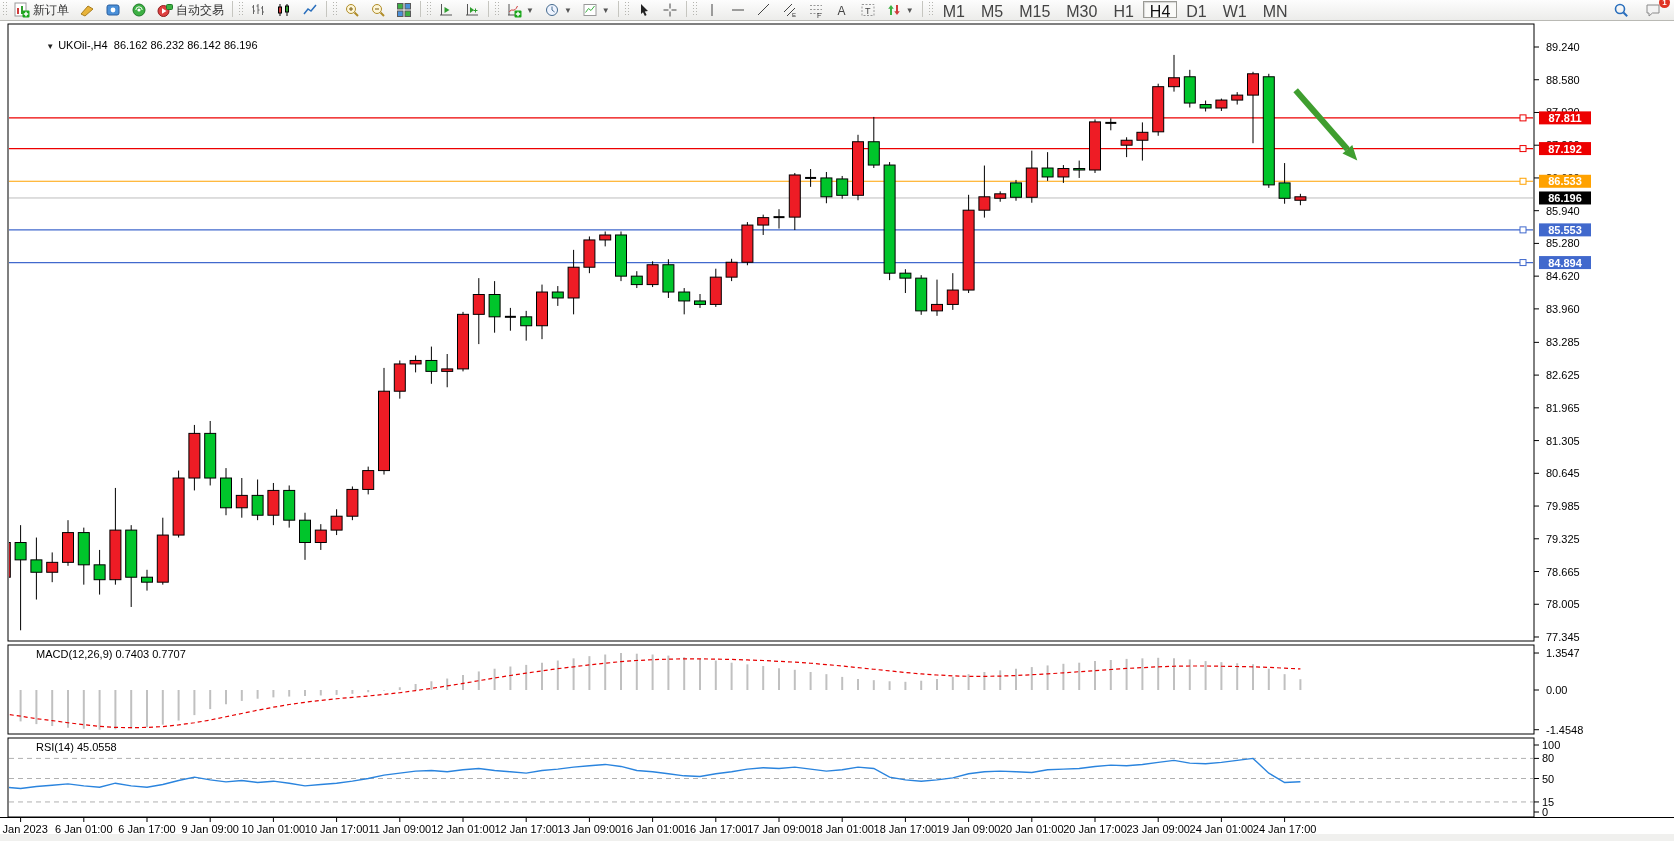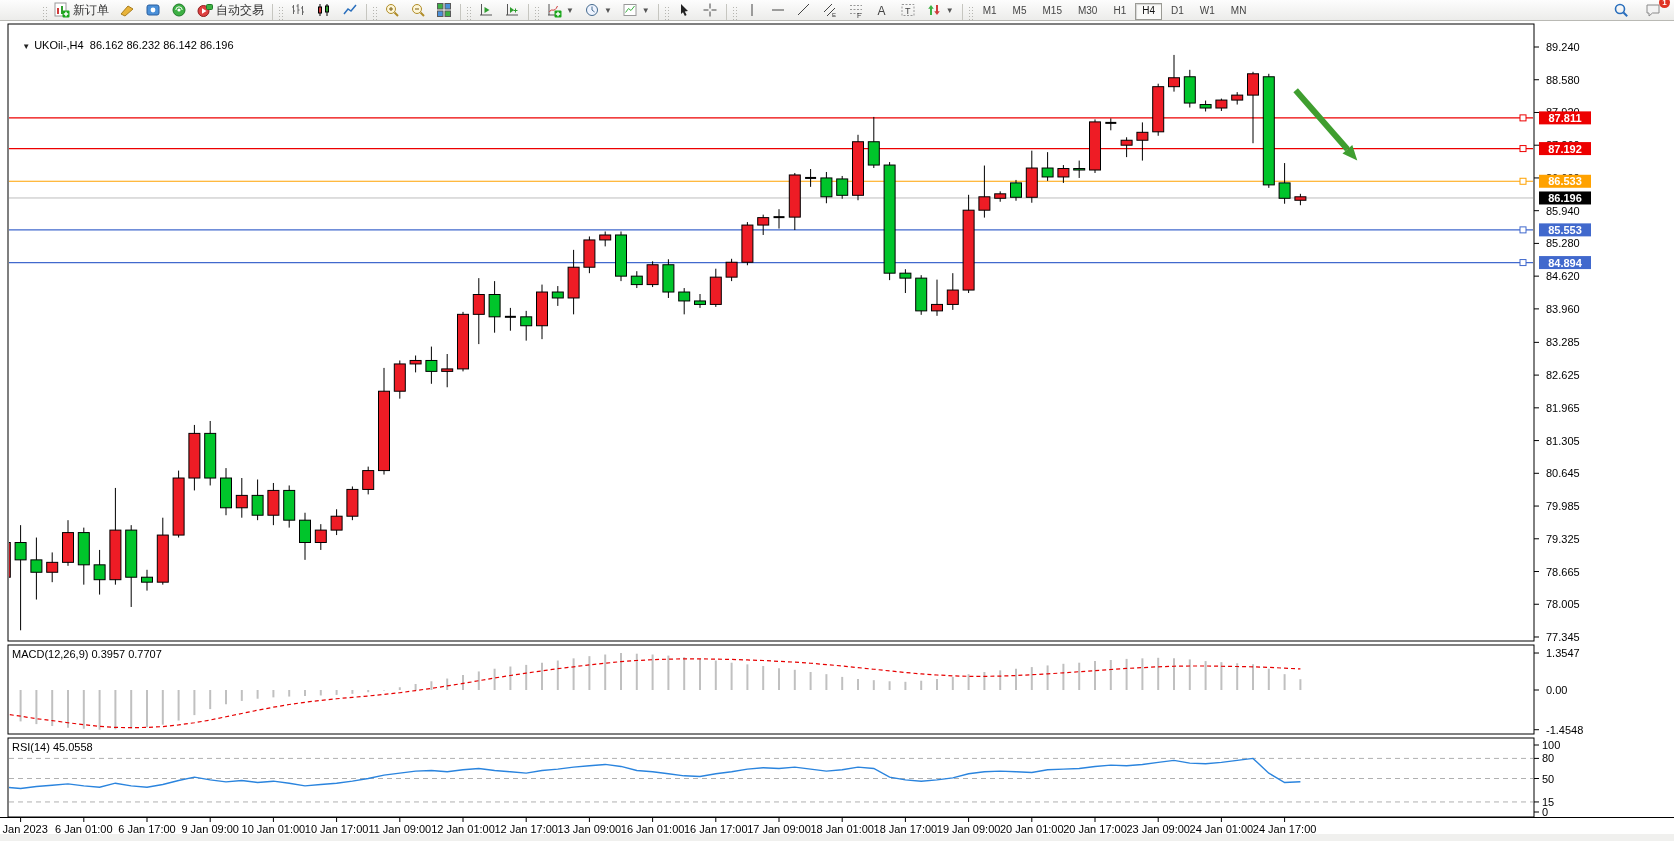--- a/index.html
+++ b/index.html
@@ -10,42 +10,42 @@
     background:linear-gradient(#fdfdfd,#ececea); border-bottom:1px solid #b9b9b4;
     display:flex; align-items:center; font-size:12px; color:#333; }
   .tb-grip { width:5px; height:14px; margin:0 2px;
     background-image:radial-gradient(#b5b5b0 35%, transparent 36%);
     background-size:3px 3px; }
   .tb-sep { width:1px; height:16px; background:#c6c6c0; margin:0 3px; }
   .tb-btn { display:flex; align-items:center; gap:3px; padding:1px 4px; height:19px;
     border:1px solid transparent; border-radius:2px; cursor:default; white-space:nowrap; }
   .tb-btn svg { width:16px; height:16px; display:block; }
   .caret { font-size:8px; color:#555; margin-left:1px; }
-  .tf-btn { padding:1px 6px; height:17px; font-size:10px; color:#444;
+  .tf-btn { padding:1px 6px; height:17px; font-size:16px; color:#444;
     border:1px solid transparent; margin:0 1px; }
   .tf-btn.active { background:#fafaf8; border:1px solid #9a9a94;
     box-shadow:inset 1px 1px 1px rgba(0,0,0,.15); color:#111; }
   #tb-right { margin-left:auto; display:flex; align-items:center; padding-right:8px; gap:6px; }
   .badge { position:absolute; right:-5px; top:-5px; width:11px; height:11px;
     background:#e03323; border-radius:50%; color:#fff; font-size:8px; font-weight:bold;
     display:flex; align-items:center; justify-content:center; }
   .chat-wrap { position:relative; }
   
   #chartwin { position:absolute; left:0; top:21px; width:1674px; height:813px; background:#fff; }
   #chart-svg-holder { position:absolute; left:0; top:0; width:1674px; height:638px; }
-  .overlay-label { position:absolute; font-size:11px; color:#000; pointer-events:none; white-space:pre; }
+  .overlay-label { position:absolute; font-size:11px; color:#000; pointer-events:none; white-space:pre;padding-left:24px; }
   #main-title { left:10px; top:6px; }
   #main-title .tri { font-size:8px; color:#222; margin-right:4px; }
   #bottom-strip { position:absolute; left:0; top:834px; width:1674px; height:7px; background:#f0f0ee; }
 </style>
 </head>
 <body>
 
 <div id="toolbar">
-  <div id="tb-groups" style="display:flex;align-items:flex-end;margin-left:40px;">
+  <div id="tb-groups" style="display:flex;align-items:flex-start;">
       <span class="tb-grip"></span>
       <span class="tb-btn">
         <span>
           <svg viewBox="0 0 16 16" width="16" height="16">
             <rect x="1" y="1" width="11" height="13" fill="#fff" stroke="#999"></rect>
             <rect x="3" y="6" width="2" height="6" fill="#d03b3b"></rect>
             <rect x="7" y="4" width="2" height="8" fill="#2f9e2f"></rect>
             <rect x="8.5" y="8.5" width="7" height="7" rx="1" fill="#19a519"></rect>
             <path d="M12 9.8v4.4M9.8 12h4.4" stroke="#fff" stroke-width="1.5" fill="none"></path>
           </svg>
@@ -716,17 +716,17 @@
         <line x1="1221.4" y1="797" x2="1221.4" y2="801" stroke="#000"></line>
         <text x="1221.4" y="812" font-size="11" fill="#000" text-anchor="middle">24 Jan 01:00</text>
         <line x1="1284.6000000000001" y1="797" x2="1284.6000000000001" y2="801" stroke="#000"></line>
         <text x="1284.6000000000001" y="812" font-size="11" fill="#000" text-anchor="middle">24 Jan 17:00</text>
       </svg></div>
 
   <div id="main-title" class="overlay-label">
     <span class="tri">▼</span><span>UKOil-,H4</span><span>  </span><span>86.162 86.232 86.142 86.196</span>
   </div>
 
-  <div class="overlay-label" style="left:12px; top:627px;">MACD(12,26,9) 0.3957 0.7707</div>
+  <div class="overlay-label" style="left:12px; top:627px;">MACD(12,26,9) 0.7403 0.7707</div>
   <div class="overlay-label" style="left:12px; top:720px;text-align:right;">RSI(14) 45.0558</div>
 </div>
 
 <div id="bottom-strip"></div>
 
 </body></html>

